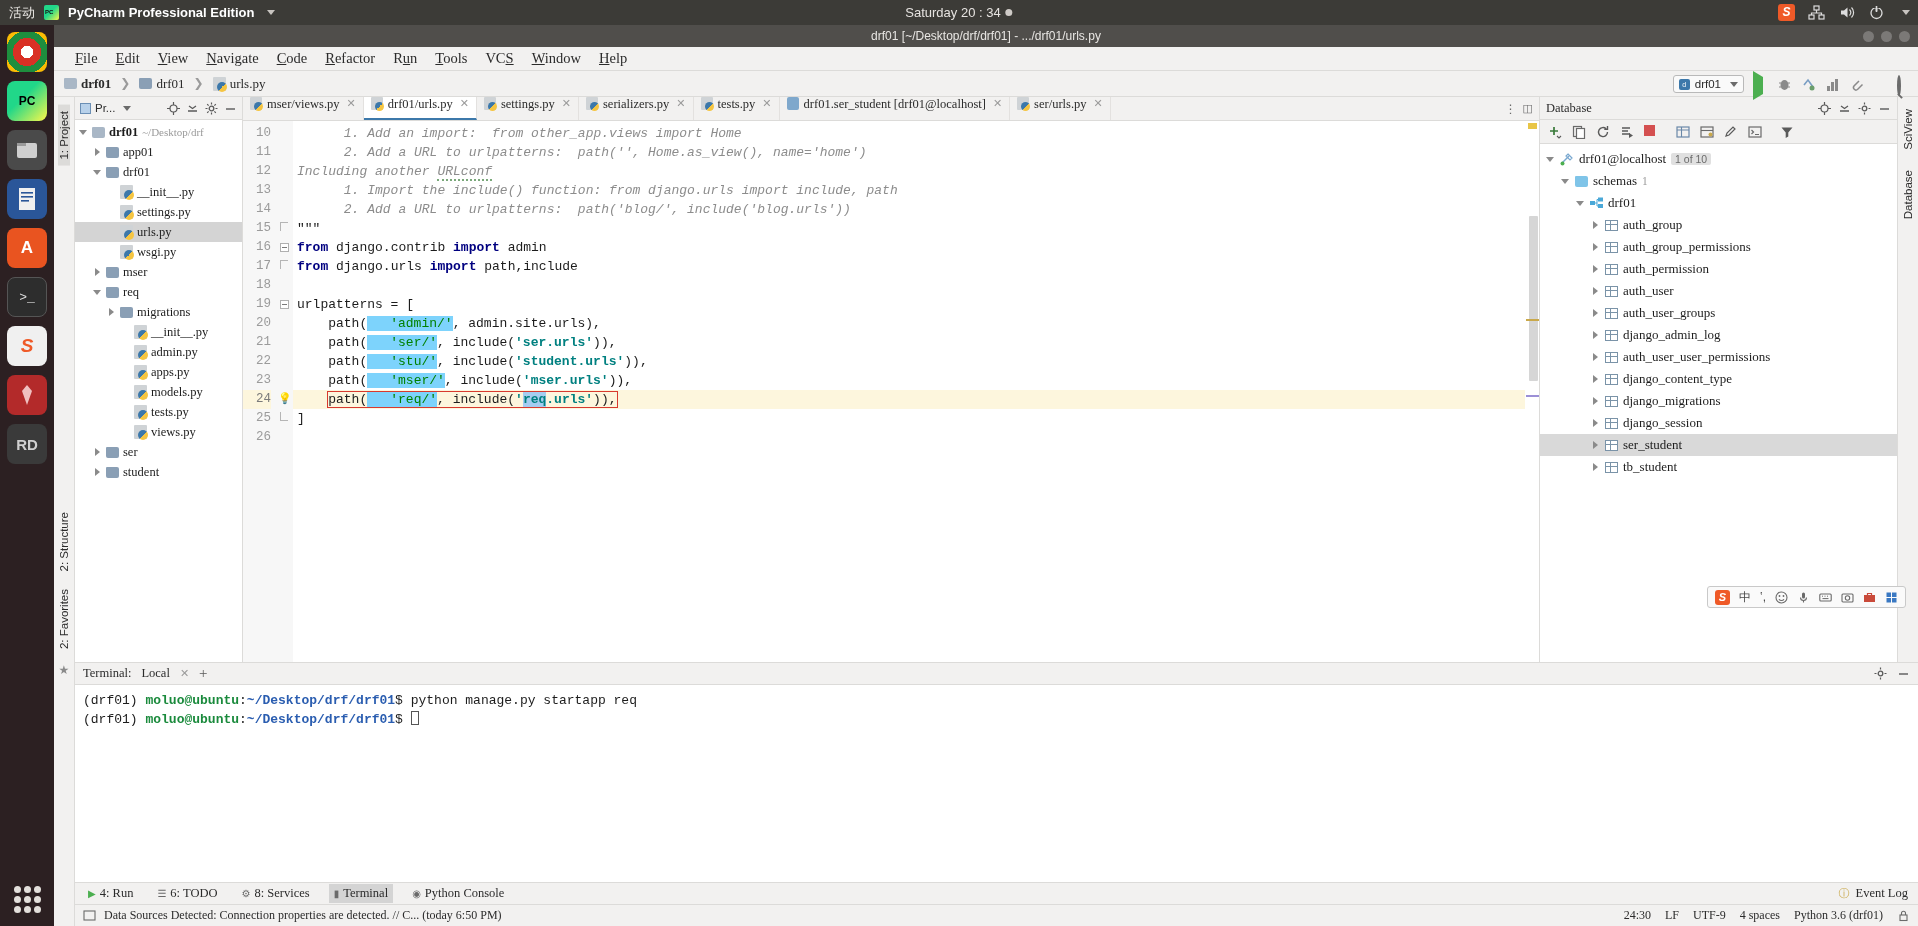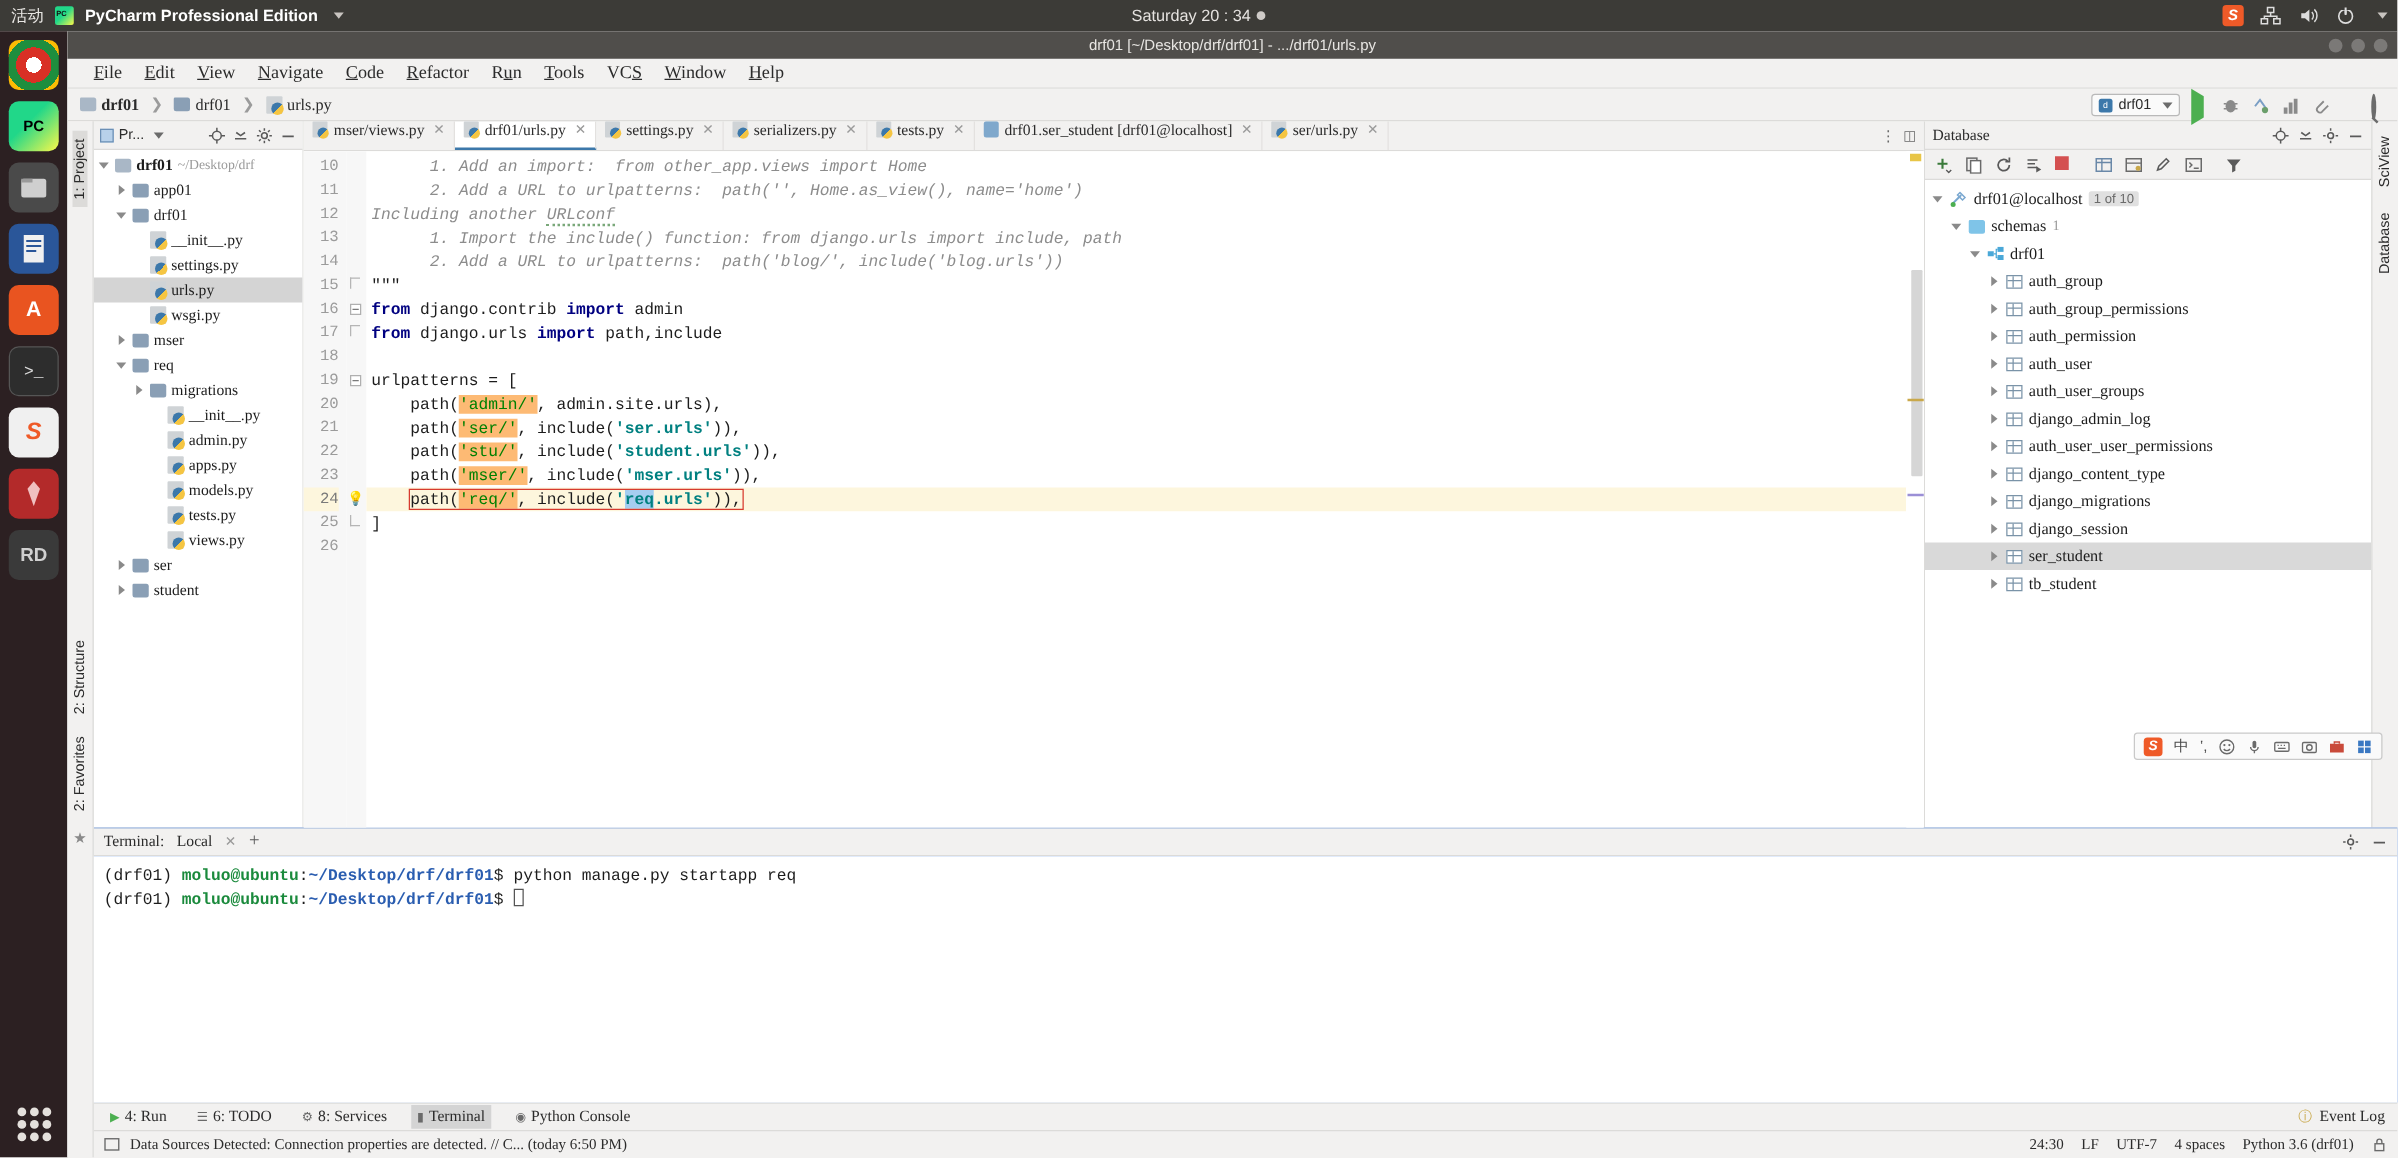--- a/index.html
+++ b/index.html
@@ -204,21 +204,21 @@
   .fold-c { position:absolute; left:3px; top:3px; width:8px; height:9px;
     border-left:1px solid #b5b5b5; border-top:1px solid #b5b5b5; }
   .codebox { flex:1; position:relative; padding-top:3px; overflow:hidden;
     font-family:"Liberation Mono", monospace; font-size:13px; }
   .cline { height:19px; line-height:19px; white-space:pre; padding-left: 4px; }
   .cline.hl { background:#fdf6dd; }
   .c-com { color:#8c8c8c; font-style: italic; }
   .c-kw { color:#000080; font-weight:bold; }
   .c-str-b { color:#008080; font-weight:bold; }
   .c-pl { color:#1c1c1c; }
-  .c-strhl { background:#fdba74; color:#008000; }
+  .c-strhl { background:#7dd3fc; color:#008000;padding-left:23px; }
   .sel-txt { background:#a5cdf0; }
   .redbox { outline: 1.5px solid #d73a2e; }
   .squig { border-bottom: 2px dotted #7aa87a; }
 
   .rightgut { width: 14px; background:#fff; position:relative; }
   .rg-mark { position:absolute; right:2px; width:9px; height:6px; background:#e8c547; }
   .rg-strip { position:absolute; right:1px; width:9px; background:#d6d6d6; border-radius:1px;}
   .rg-line { position:absolute; right:0; width:13px; height:2px; }
 
   
@@ -943,21 +943,21 @@
         <div class="statusbar">
           <span class="warn-ic">
             <svg width="13" height="13" viewBox="0 0 13 13">
                 <rect x="1" y="2" width="11" height="9" fill="none" stroke="#6a6a6a" stroke-width="1.1"></rect>
               </svg>
           </span>
           <span>Data Sources Detected: Connection properties are detected. // C... (today 6:50 PM)</span>
           <span class="sb-right">
             <span>24:30</span>
             <span>LF</span>
-            <span>UTF-7</span>
+            <span>UTF-9</span>
             <span>4 spaces</span>
             <span>Python 3.6 (drf01)</span>
             <span class="warn-ic">
               <svg width="13" height="13" viewBox="0 0 13 13">
                   <rect x="3" y="6" width="7" height="5.5" fill="none" stroke="#6a6a6a" stroke-width="1.1"></rect>
                   <path d="M4.5 6V4.3a2 2 0 014 0V6" fill="none" stroke="#6a6a6a" stroke-width="1.1"></path>
                 </svg>
             </span>
           </span>
         </div>

